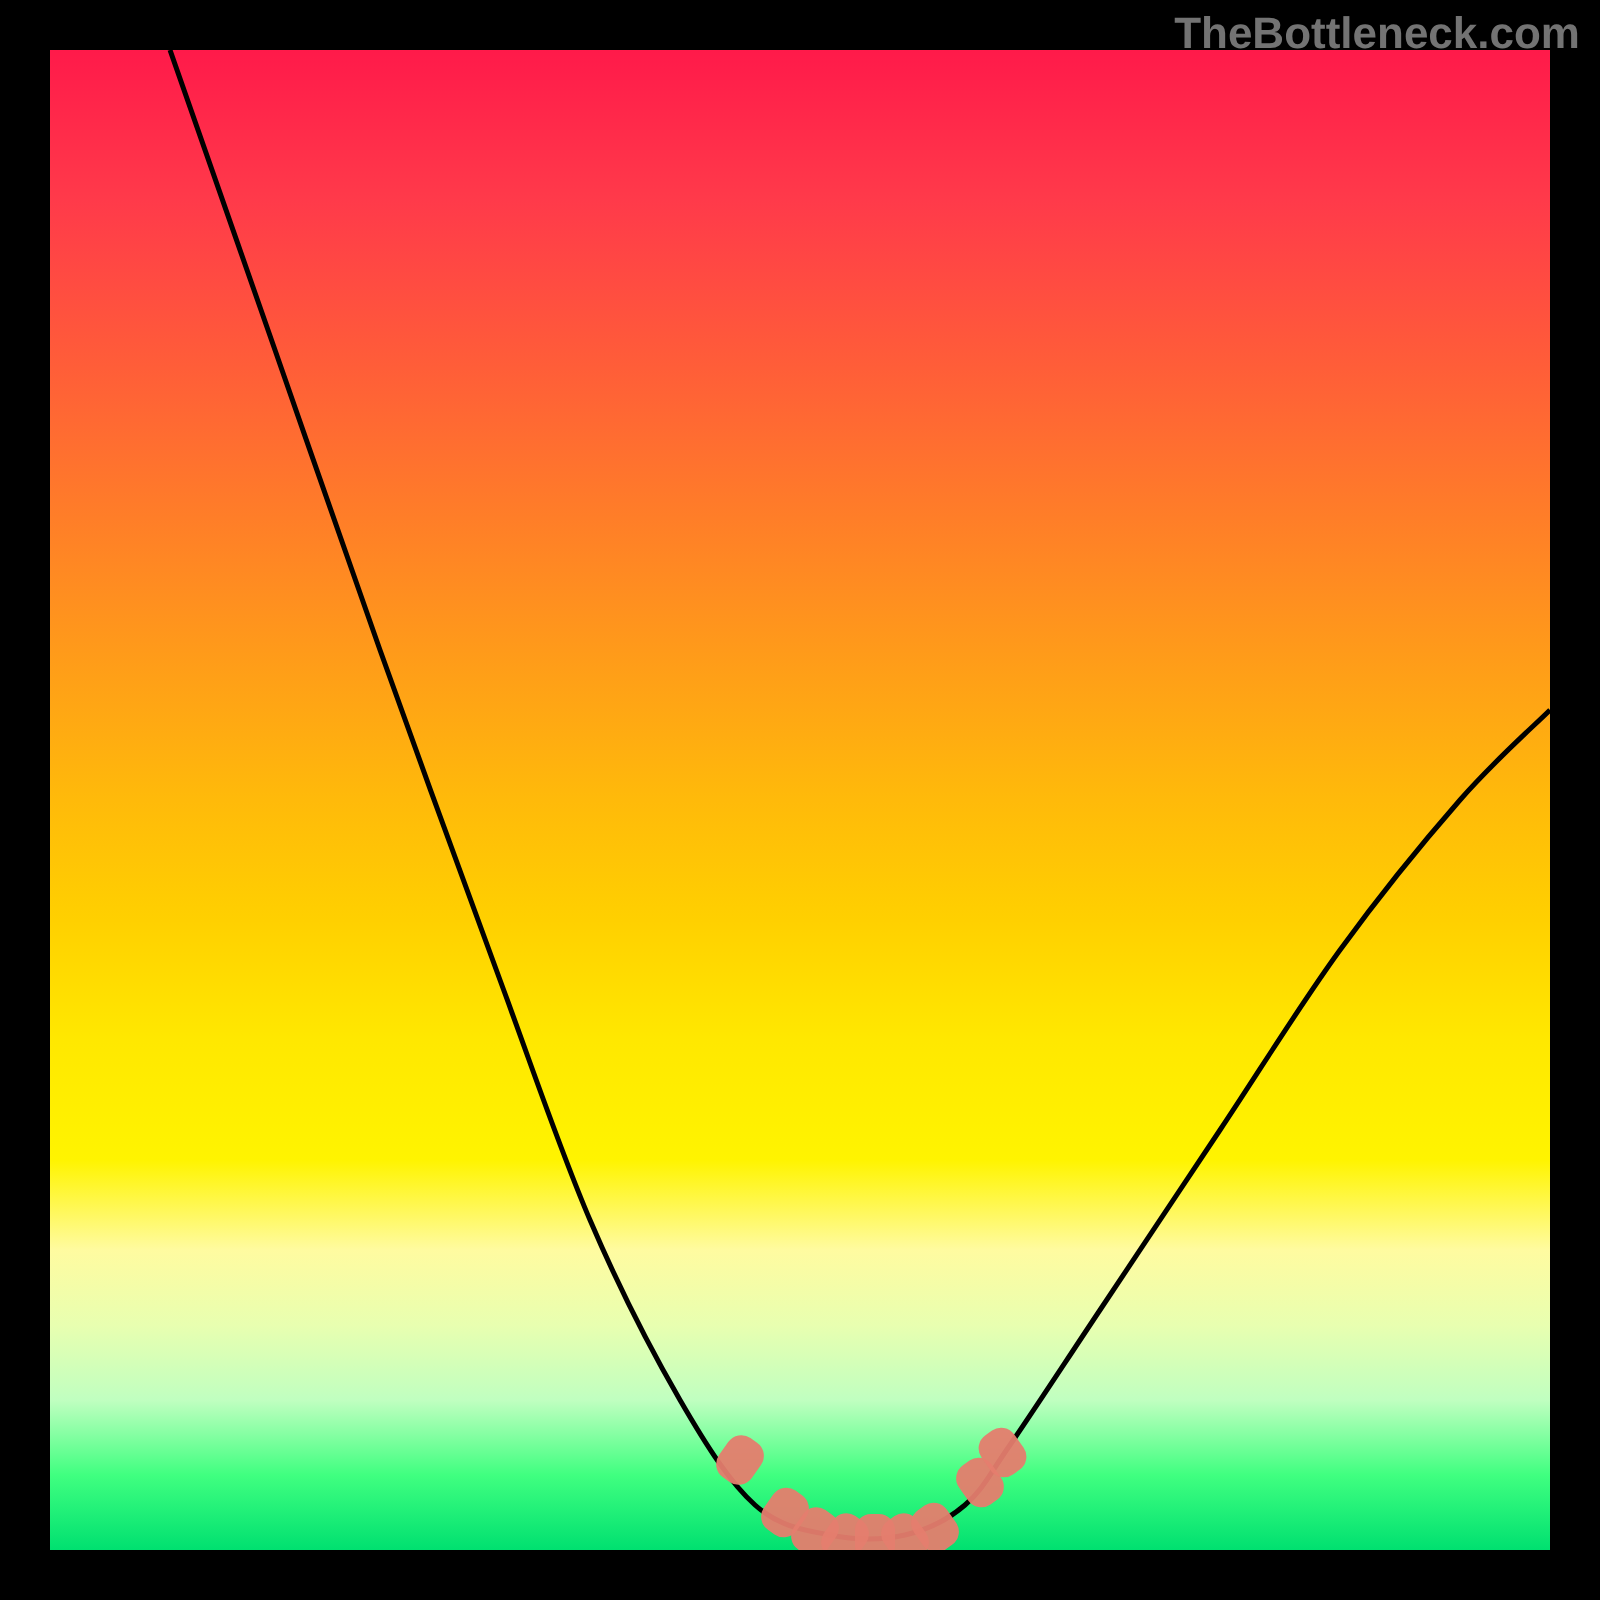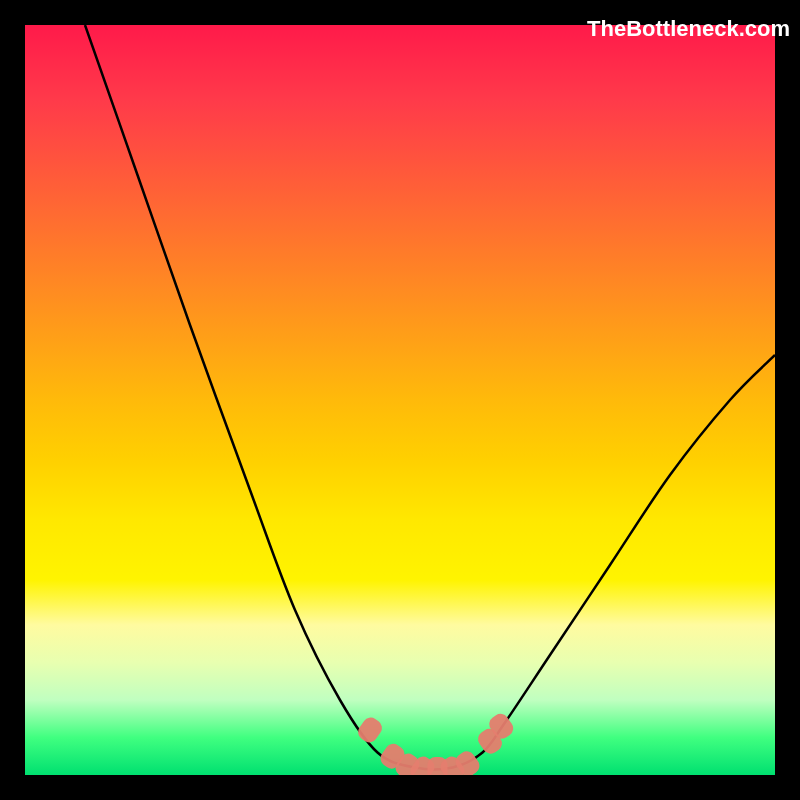--- a/index.html
+++ b/index.html
@@ -36,23 +36,23 @@
       #fff400 74%,
       #fffba0 80%,
       #e8ffb0 85%,
       #c0ffc0 90%,
       #40ff80 95%,
       #00e070 100%
     );
   }
   .watermark {
     position: absolute;
-    top: 16px;
+    top: 4px;
     right: 10px;
-    color: #ffffff;
+    color: #737373;
     font-size: 22px;
     font-weight: bold;
     z-index: 10;
   }
   svg.curve {
     position: absolute;
     left: 0;
     top: 0;
     width: 750px;
     height: 750px;

